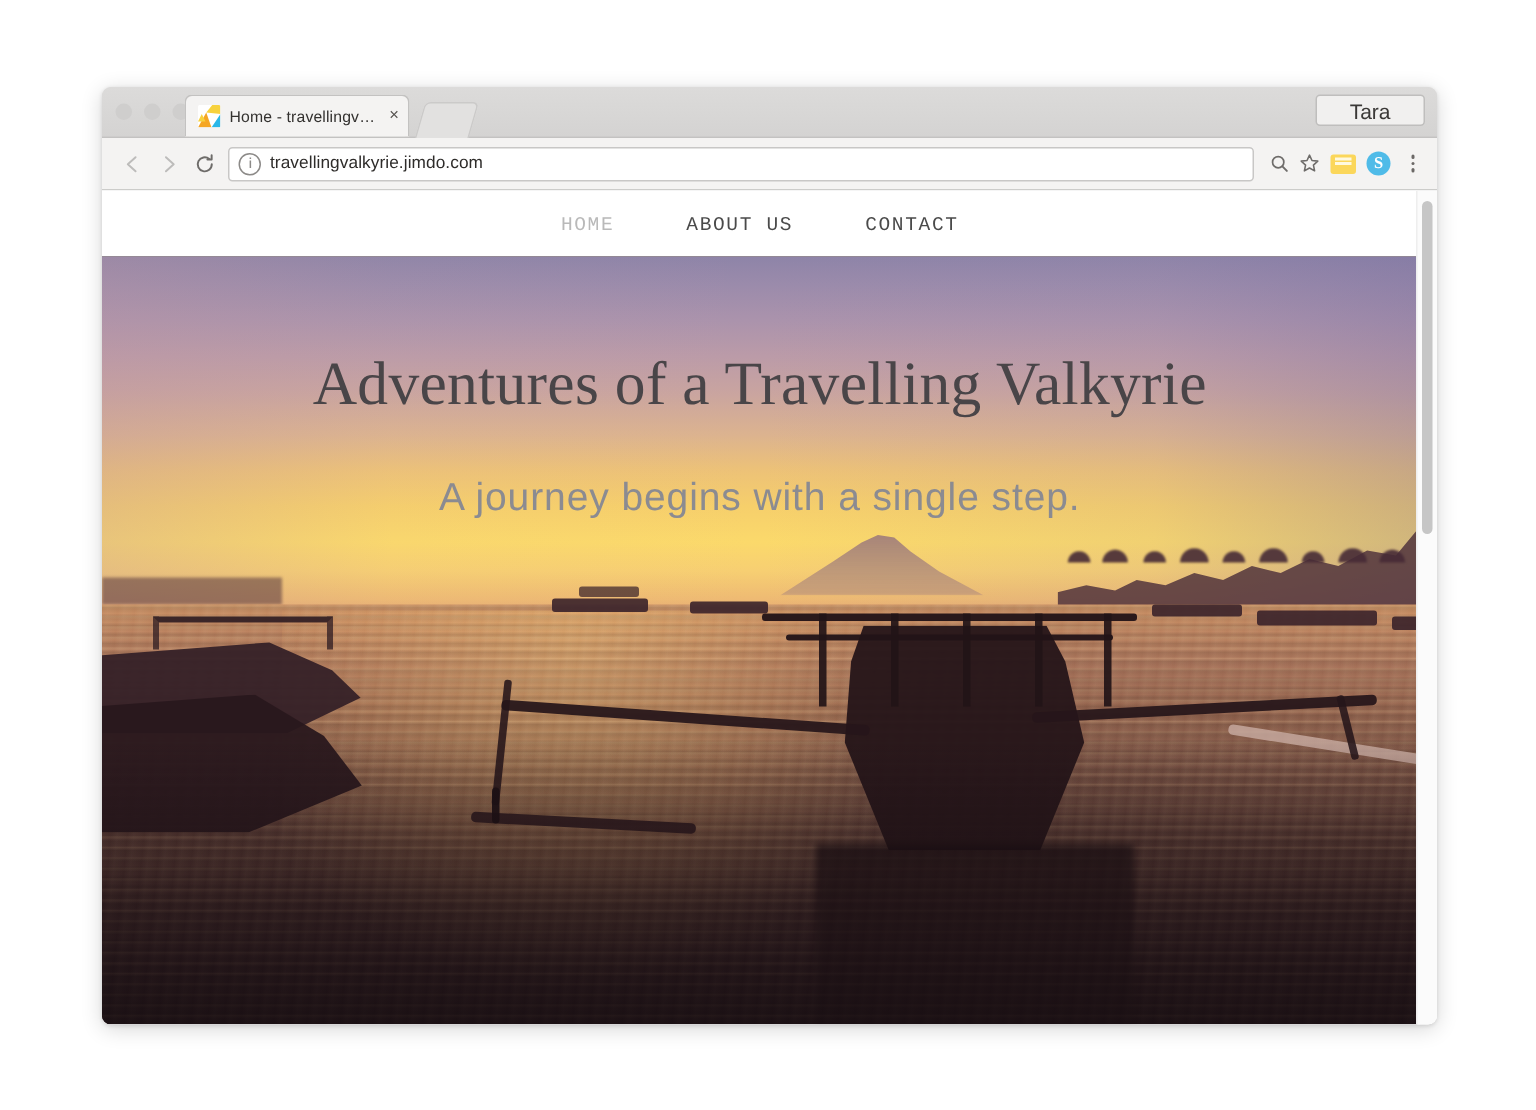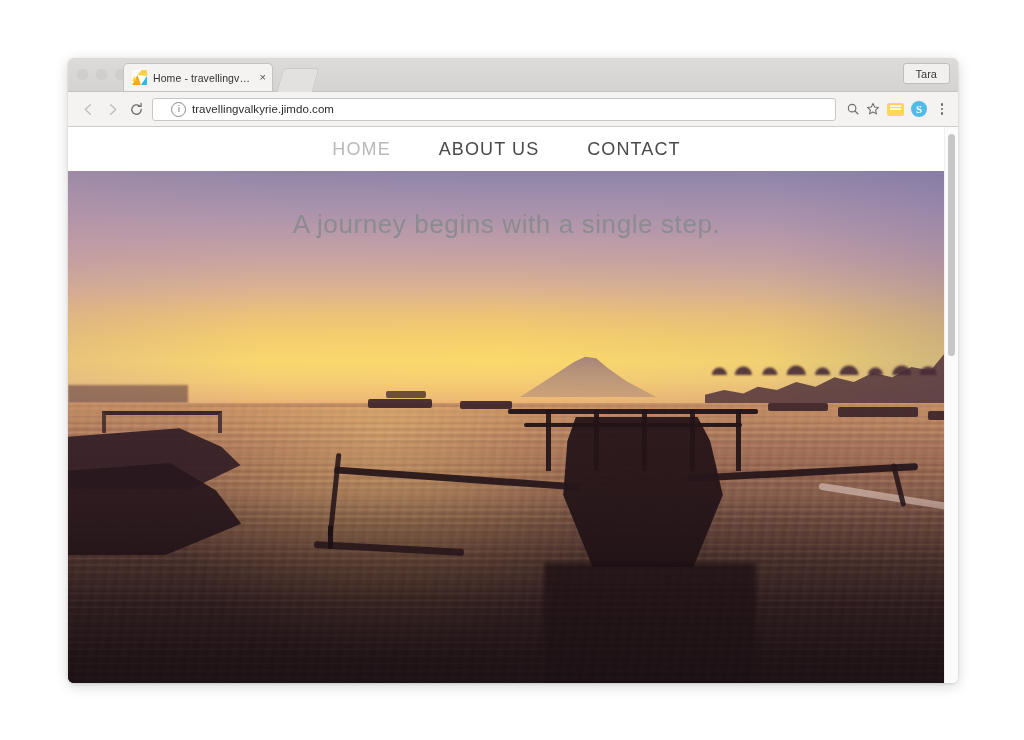--- a/index.html
+++ b/index.html
@@ -103,26 +103,26 @@
   }
   #profile-button {
     position: absolute;
     right: 8px;
     top: 5px;
     min-width: 34px;
     height: 21px;
     background: #f1f0ef;
     border: 1px solid #bfbebd;
     border-radius: 3px;
-    font-size: 11px;
+    font-size: 14px;
     color: #3b3937;
     display: flex;
     align-items: center;
     justify-content: center;
-    padding: 0 12px;
+    padding: 0 22px;
     box-sizing: border-box;
   }
 
   
   #toolbar {
     position: relative;
     height: 35px;
     background: #f4f3f2;
     border-bottom: 1px solid #ccccca;
     display: flex;
@@ -141,21 +141,21 @@
   .nav-btn svg { display: block; }
   #omnibox {
     flex: 1;
     height: 23px;
     margin: 0 6px 0 4px;
     background: #ffffff;
     border: 1px solid #c8c7c6;
     border-radius: 3px;
     display: flex;
     align-items: center;
-    padding: 0 18px;
+    padding: 0 6px;
     box-sizing: border-box;
   }
   #info-icon {
     width: 13px;
     height: 13px;
     flex: 0 0 13px;
     border: 1.2px solid #8c8a88;
     border-radius: 50%;
     position: relative;
     margin-right: 6px;
@@ -264,24 +264,24 @@
   }
   #site-nav {
     height: 44px;
     background: #ffffff;
     display: flex;
     align-items: center;
     justify-content: center;
     gap: 48px;
   }
   .nav-link {
-    font-size: 18px;
+    font-size: 13px;
     letter-spacing: 1.1px;
     color: #4a4a4a;
-    font-family: Liberation Sans, sans-serif;
+    font-family: Liberation Mono, monospace;
   }
   .nav-link.muted { color: #b9b9b9; }
 
   
   #hero {
     position: relative;
     height: 512px;
     overflow: hidden;
     background: #2a1720;
   }
@@ -724,20 +724,21 @@
         <div id="arm-right">
           <div class="arm-bar" style="left:0px; top:16px; width:230px; transform:rotate(-3deg);"></div>
           <div class="arm-float" style="left:130px; top:42px; width:160px; height:7px; transform:rotate(9deg);"></div>
           <div class="arm-strut" style="left:208px; top:10px; height:44px; transform:rotate(-14deg);"></div>
         </div>
 
         <div id="boat-reflection"></div>
         <div id="fg-dark"></div>
 
         <div id="hero-text">
+          <h1 id="hero-title">Adventures of a Travelling Valkyrie</h1>
           <p id="hero-subtitle">A journey begins with a single step.</p>
         </div>
       </section>
     </div>
 
     <div id="page-scrollbar">
       <div id="page-scrollbar-thumb"></div>
     </div>
   </div>
 </div>

